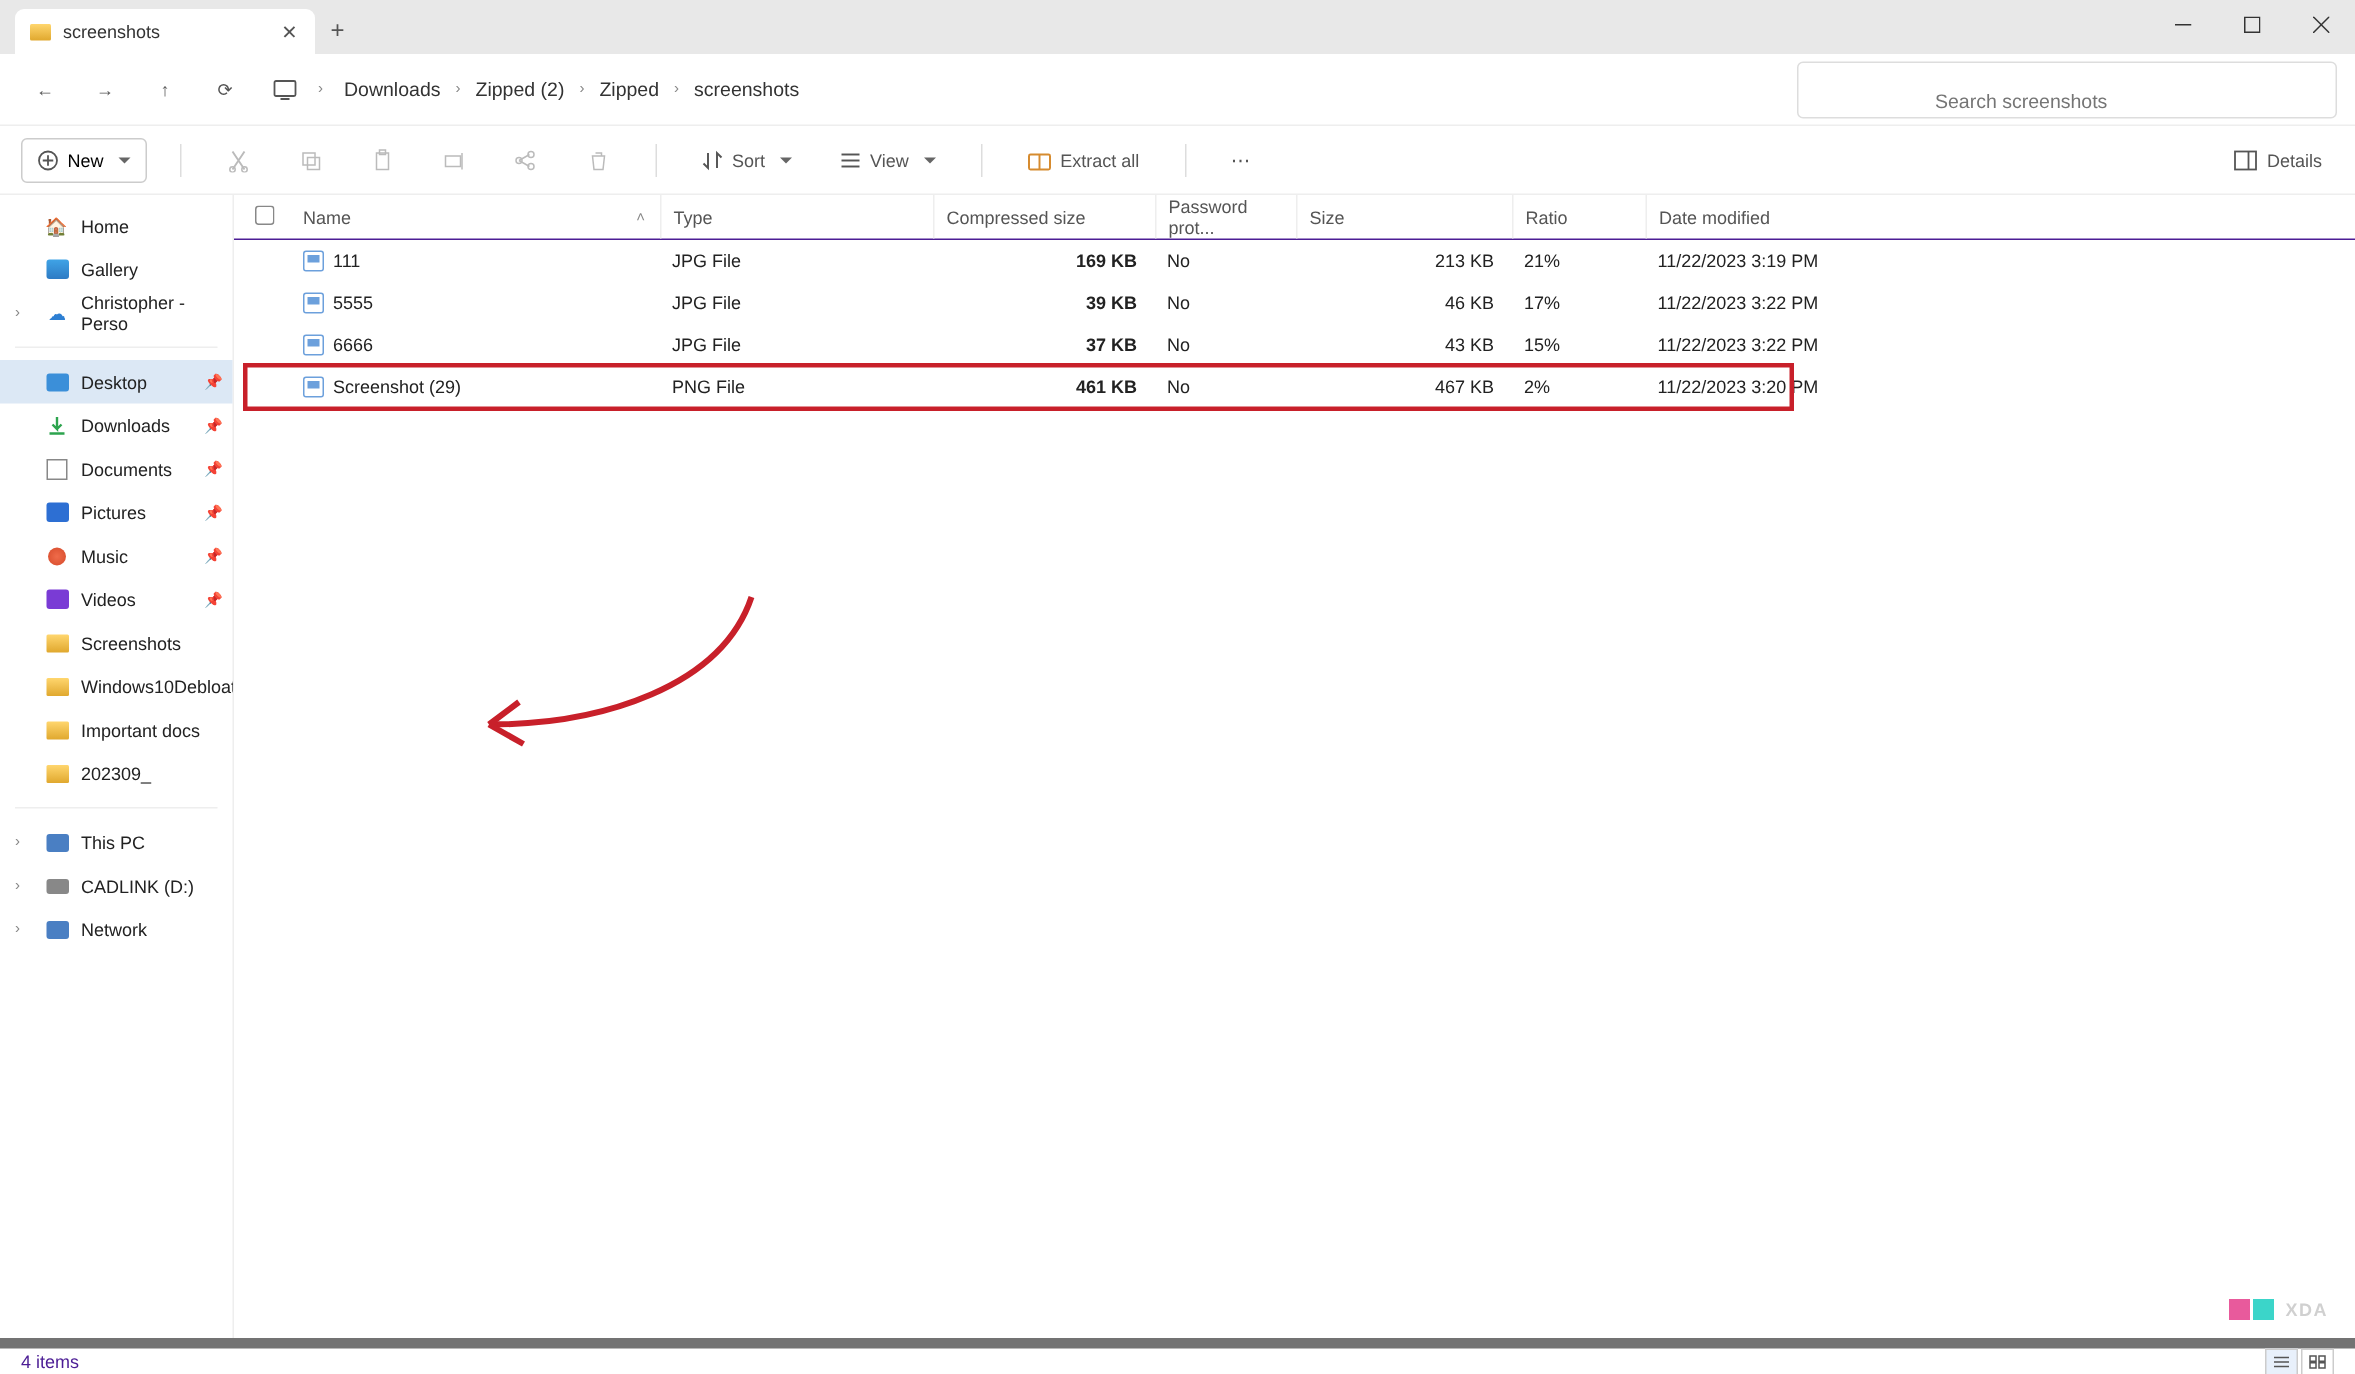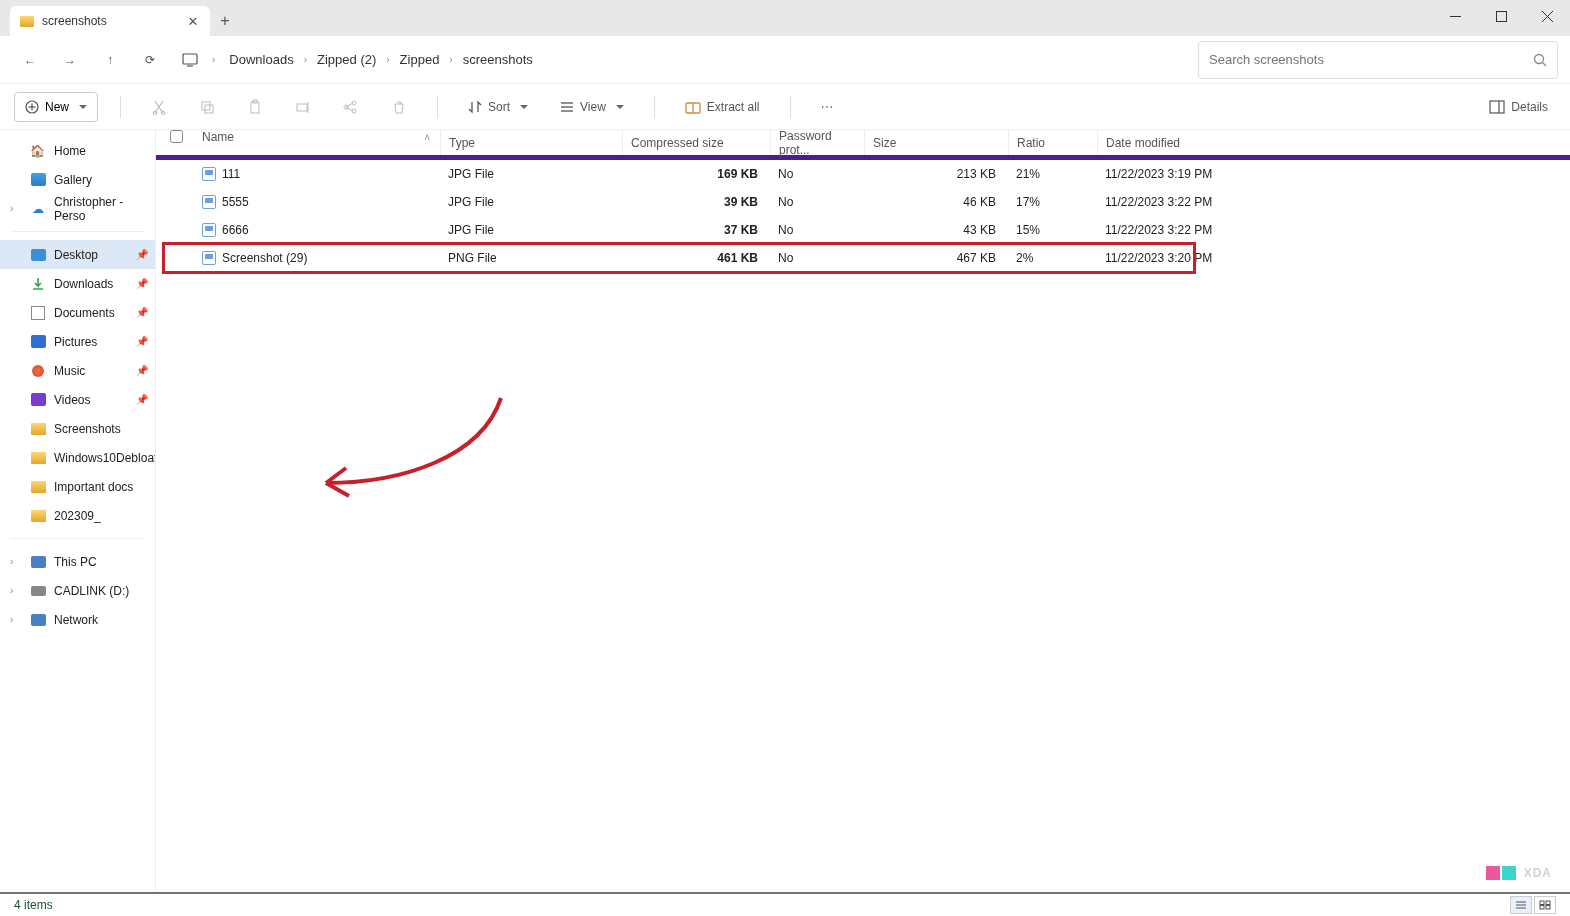--- a/index.html
+++ b/index.html
@@ -14,21 +14,21 @@
 .new-tab { width: 30px; height: 30px; display: flex; align-items: center; justify-content: center; color: #555; font-size: 16px; cursor: pointer; }
 .window-controls { position: absolute; top: 0; right: 0; display: flex; }
 .wc-btn { width: 46px; height: 32px; display: flex; align-items: center; justify-content: center; cursor: pointer; color: #333; }
 
 
 .navrow { height: 48px; display: flex; align-items: center; padding: 0 12px; gap: 4px; border-bottom: 1px solid #eee; }
 .nav-btn { width: 36px; height: 36px; display: flex; align-items: center; justify-content: center; cursor: pointer; color: #555; border-radius: 4px; }
 .breadcrumb { display: flex; align-items: center; flex: 1; gap: 6px; padding: 0 6px; height: 32px; }
 .bc-item { color: #333; font-size: 13px; cursor: pointer; padding: 2px 4px; }
 .bc-sep { color: #888; font-size: 10px; }
-.searchbox { width: 360px; height: 32px; border: 1px solid #ddd; border-radius: 4px; display: flex; align-items: center; padding: 18px 10px; color: #888; gap: 8px; }
+.searchbox { width: 360px; height: 32px; border: 1px solid #ddd; border-radius: 4px; display: flex; align-items: center; padding: 18px 10px; color: #888; gap: 8px; flex-direction: column; }
 .searchbox input { border: none; outline: none; flex: 1; font-size: 13px; color: #555; background: transparent; }
 
 
 .toolbar { height: 46px; display: flex; align-items: center; padding: 0 14px; gap: 16px; border-bottom: 1px solid #eee; }
 .tb-btn { height: 32px; display: flex; align-items: center; padding: 0 8px; gap: 6px; color: #555; cursor: pointer; border-radius: 4px; font-size: 13px; }
 .tb-btn.disabled { color: #bbb; }
 .tb-sep { width: 1px; height: 22px; background: #ddd; margin: 0 6px; }
 .new-btn { border: 1px solid #ccc; border-radius: 4px; height: 30px; padding: 0 10px; display: flex; align-items: center; gap: 6px; }
 .spacer { flex: 1; }
 
@@ -40,21 +40,21 @@
 .sb-item { height: 29px; display: flex; align-items: center; padding-left: 30px; gap: 8px; cursor: pointer; font-size: 12.5px; color: #222; position: relative; }
 .sb-item.selected { background: #dce8f5; }
 .sb-item.onedrive { padding-left: 30px; }
 .sb-expand { position: absolute; left: 10px; color: #888; font-size: 10px; }
 .sb-pin { position: absolute; right: 6px; color: #aaa; font-size: 10px; }
 .sb-divider { height: 1px; background: #eee; margin: 8px 10px; }
 .sb-icon { width: 16px; height: 16px; display: inline-flex; align-items: center; justify-content: center; flex-shrink: 0; }
 
 
 .files { flex: 1; position: relative; }
-.file-header { height: 30px; display: flex; align-items: flex-start; border-bottom: 5px solid #4c1d95; color: #555; font-size: 12px; }
+.file-header { height: 30px; display: flex; align-items: center; border-bottom: 1px solid #4c1d95; color: #555; font-size: 12px; }
 .fh-check { width: 40px; text-align: center; }
 .fh-name { width: 244px; padding-left: 6px; position: relative; }
 .fh-col { border-left: 1px solid #eee; padding-left: 8px; height: 100%; display: flex; align-items: center; }
 .fh-type { width: 182px; }
 .fh-csize { width: 148px; }
 .fh-pwd { width: 94px; }
 .fh-size { width: 144px; }
 .fh-ratio { width: 89px; }
 .fh-date { width: 180px; }
 
@@ -67,21 +67,21 @@
 .fr-size { width: 144px; text-align: right; padding-right: 12px; }
 .fr-ratio { width: 89px; padding-left: 8px; }
 .fr-date { width: 180px; padding-left: 8px; }
 .file-icn { width: 14px; height: 14px; background: #fff; border: 1px solid #6ca0dc; border-radius: 2px; position: relative; }
 .file-icn::after { content: ''; position: absolute; top: 2px; left: 2px; right: 2px; height: 5px; background: #6ca0dc; }
 
 
 .red-box { position: absolute; border: 3px solid #c8202a; pointer-events: none; }
 
 
-.statusbar { height: 24px; border-top: 2px solid #737373; display: flex; align-items: center; padding: 0 14px; font-size: 12px; color: #14532d; }
+.statusbar { height: 24px; border-top: 7px solid #737373; display: flex; align-items: center; padding: 0 14px; font-size: 12px; color: #4c1d95; }
 .view-toggles { margin-left: auto; display: flex; gap: 2px; }
 .vt-btn { width: 22px; height: 18px; border: 1px solid #ccc; display: flex; align-items: center; justify-content: center; cursor: pointer; }
 
 
 .i-home { color: #4a7fc3; }
 .i-gallery { background: linear-gradient(#3fa3e6,#2e7bc4); width: 15px; height: 13px; border-radius: 2px; }
 .i-cloud { color: #2d7fd3; }
 .i-desktop { width: 15px; height: 12px; background: #3b8fd9; border-radius: 2px; }
 .i-docs { width: 14px; height: 14px; border: 1px solid #888; background: #fff; }
 .i-pics { width: 15px; height: 13px; background: #2d6fd3; border-radius: 2px; }

